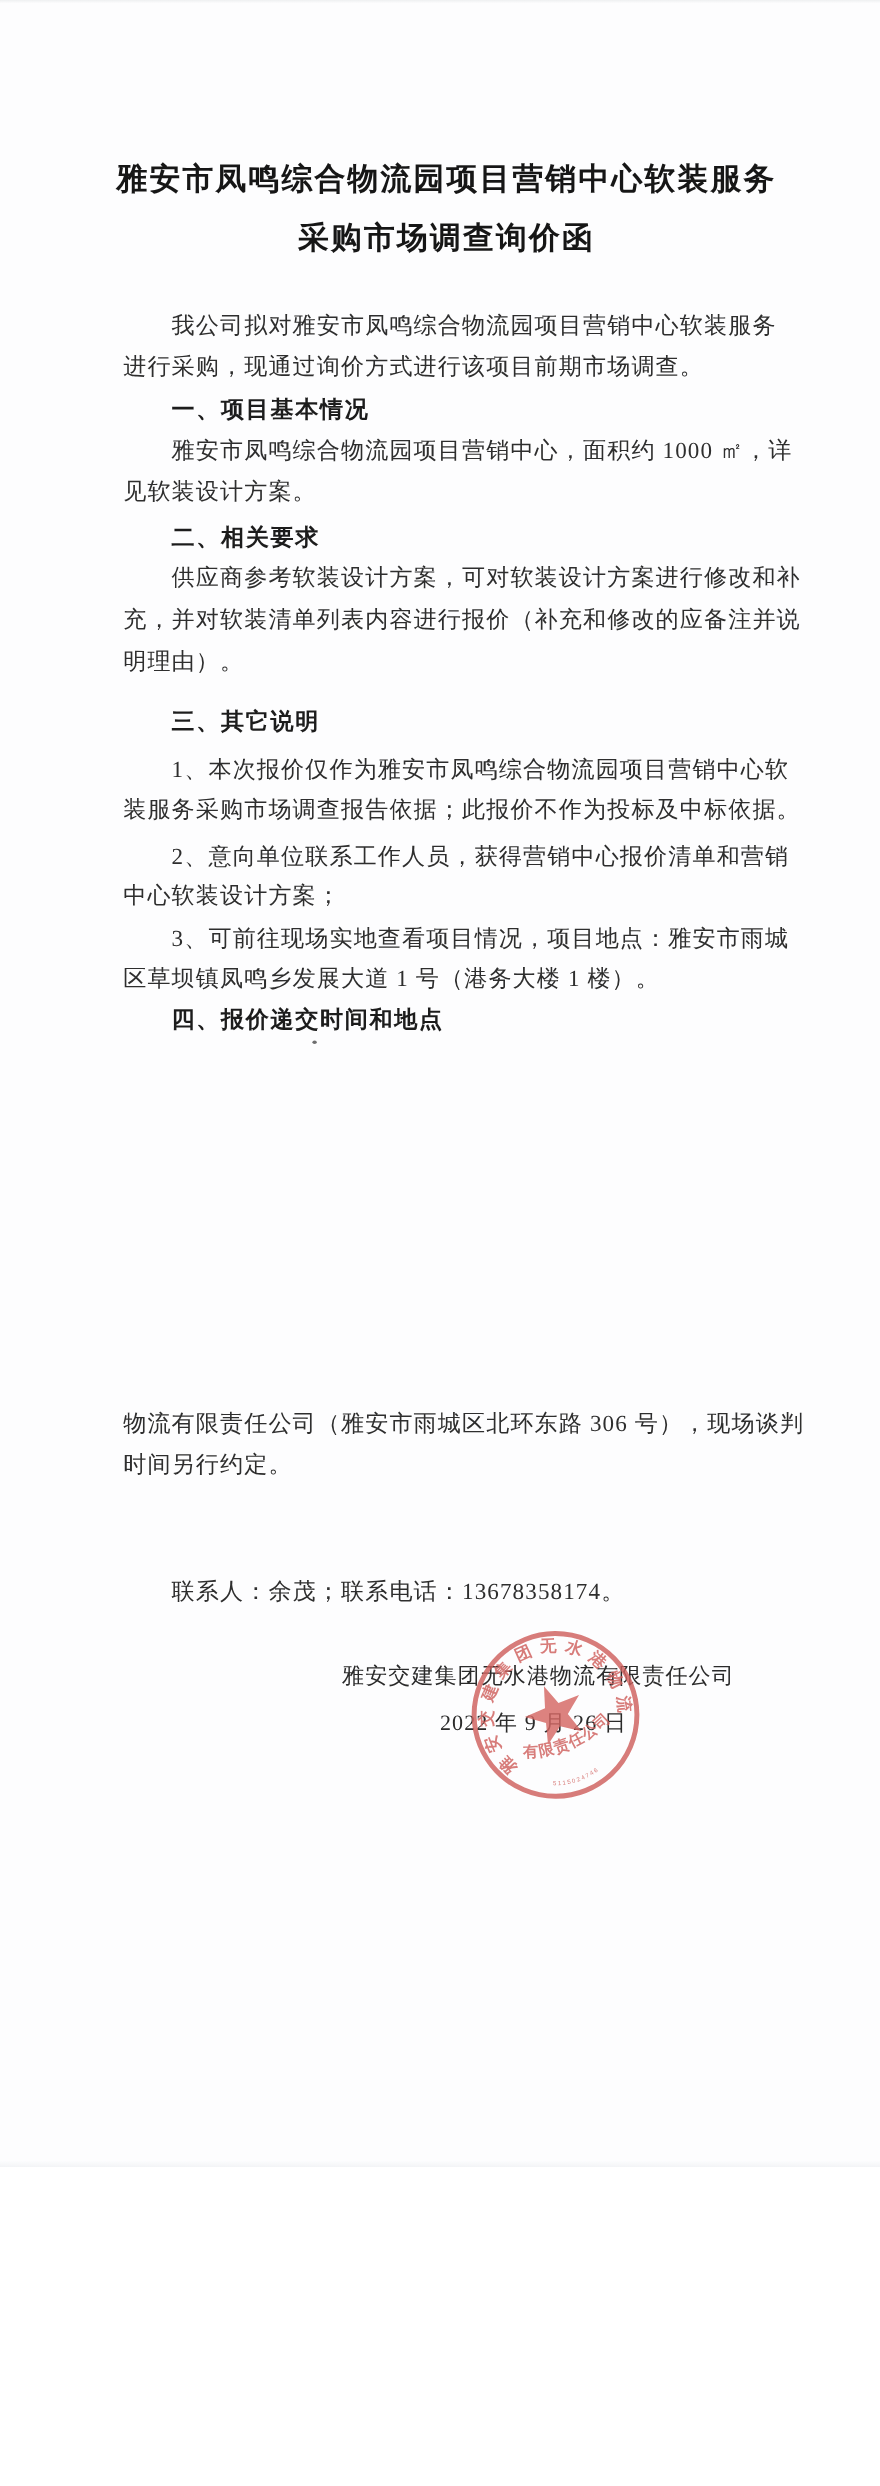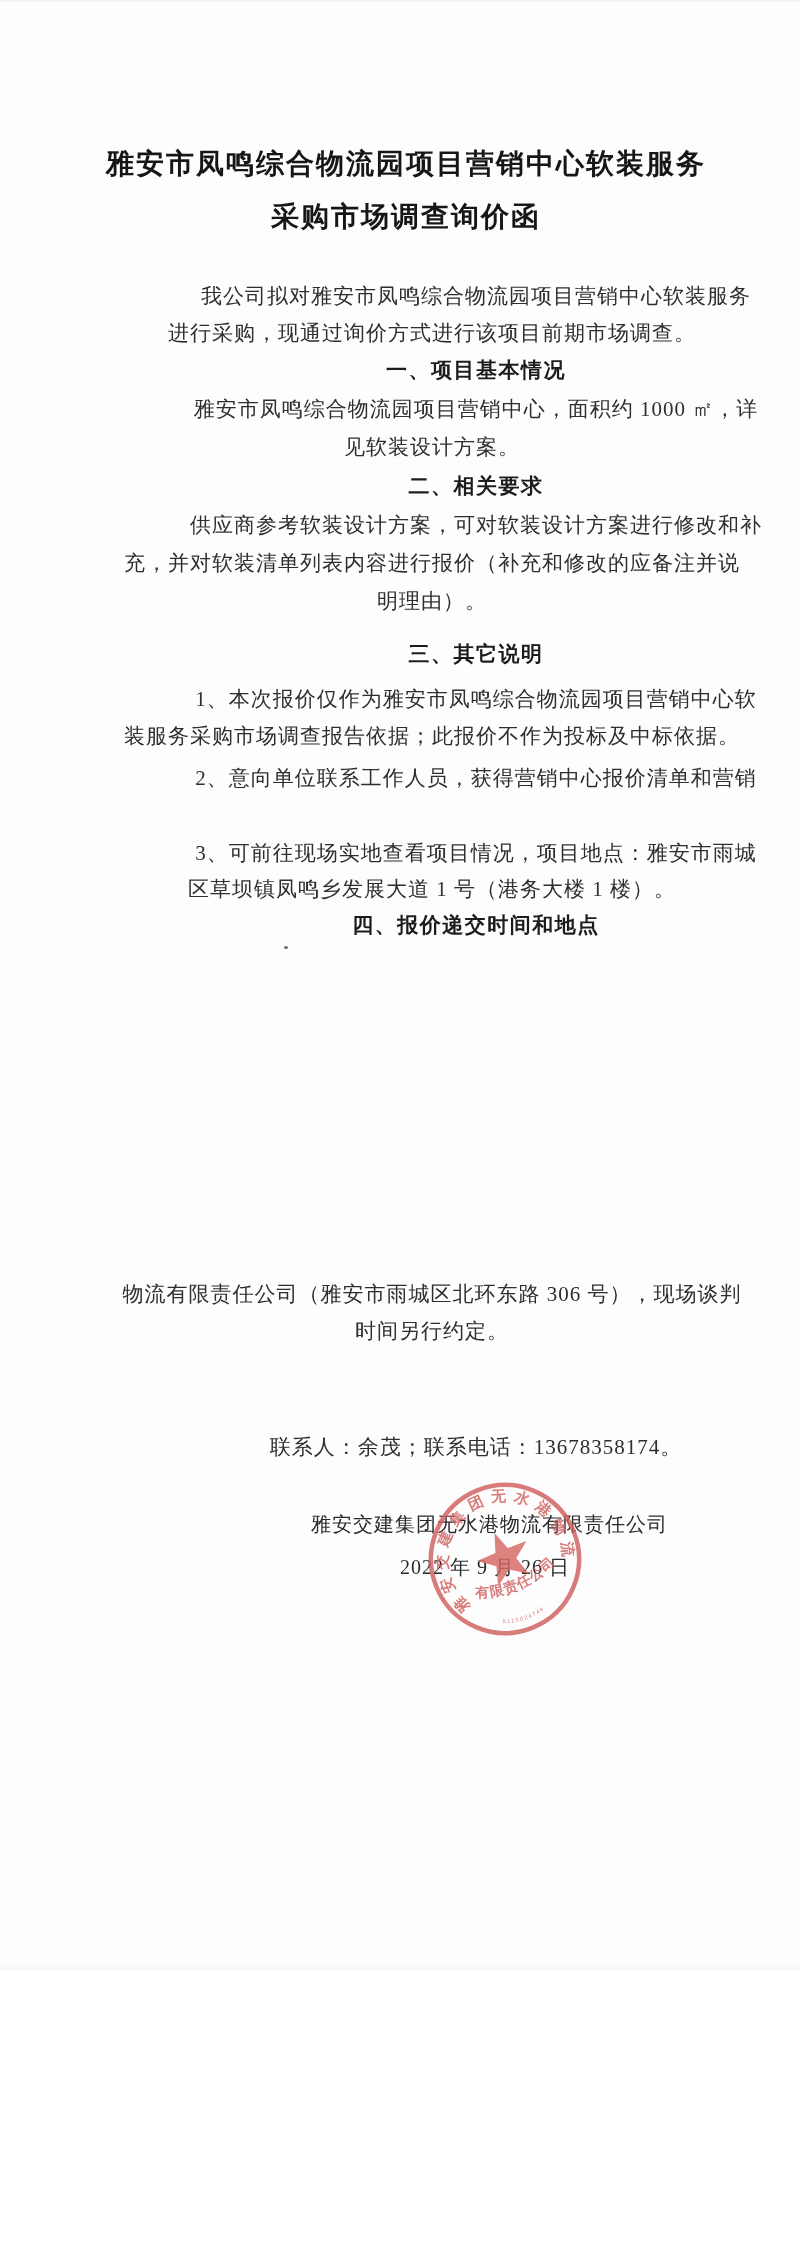--- a/index.html
+++ b/index.html
@@ -17,25 +17,25 @@
     background:linear-gradient(rgba(255,255,255,0), #f3f4f6);
   }
   .title-line {
     position:absolute; left:96px; width:620px; text-align:center;
     font-size:28px; font-weight:bold; letter-spacing:2px; color:#161616;
     white-space:nowrap; line-height:36px;
   }
   .line {
     position:absolute; left:112px; width:640px;
     font-size:21px; letter-spacing:1px; line-height:30px;
-    white-space:nowrap; color:#2e2e2e;text-align:center;
+    white-space:nowrap; color:#2e2e2e;
   }
   .indent { padding-left:44px; }
   .heading {
-    font-family:Liberation Mono, monospace; font-weight:bold;
+    font-family:Liberation Serif, serif; font-weight:bold;
     color:#1c1c1c; letter-spacing:1.5px;
   }
   .sig-company {
     position:absolute; right:132px; font-size:20px; letter-spacing:1px;
     white-space:nowrap; color:#2a2a2a; line-height:30px;font-family:Liberation Mono, monospace;
   }
   .sig-date {
     position:absolute; left:400px; font-size:20px; letter-spacing:1px;
     white-space:nowrap; color:#2a2a2a; line-height:30px;
   }
@@ -75,20 +75,21 @@
 
   <div class="line heading indent" style="top:473px">二、相关要求</div>
   <div class="line indent" style="top:510px">供应商参考软装设计方案，可对软装设计方案进行修改和补</div>
   <div class="line" style="top:548px">充，并对软装清单列表内容进行报价（补充和修改的应备注并说</div>
   <div class="line" style="top:586px">明理由）。</div>
 
   <div class="line heading indent" style="top:641px">三、其它说明</div>
   <div class="line indent" style="top:684px">1、本次报价仅作为雅安市凤鸣综合物流园项目营销中心软</div>
   <div class="line" style="top:721px">装服务采购市场调查报告依据；此报价不作为投标及中标依据。</div>
   <div class="line indent" style="top:763px">2、意向单位联系工作人员，获得营销中心报价清单和营销</div>
+  <div class="line" style="top:799px">中心软装设计方案；</div>
   <div class="line indent" style="top:838px">3、可前往现场实地查看项目情况，项目地点：雅安市雨城</div>
   <div class="line" style="top:874px">区草坝镇凤鸣乡发展大道 1 号（港务大楼 1 楼）。</div>
 
   <div class="line heading indent" style="top:912px">四、报价递交时间和地点</div>
   <div class="artifact-dot"></div>
   <div class="line" style="top:1279px">物流有限责任公司（雅安市雨城区北环东路 306 号），现场谈判</div>
   <div class="line" style="top:1316px">时间另行约定。</div>
 
   <div class="line indent" style="top:1432px">联系人：余茂；联系电话：13678358174。</div>
 

